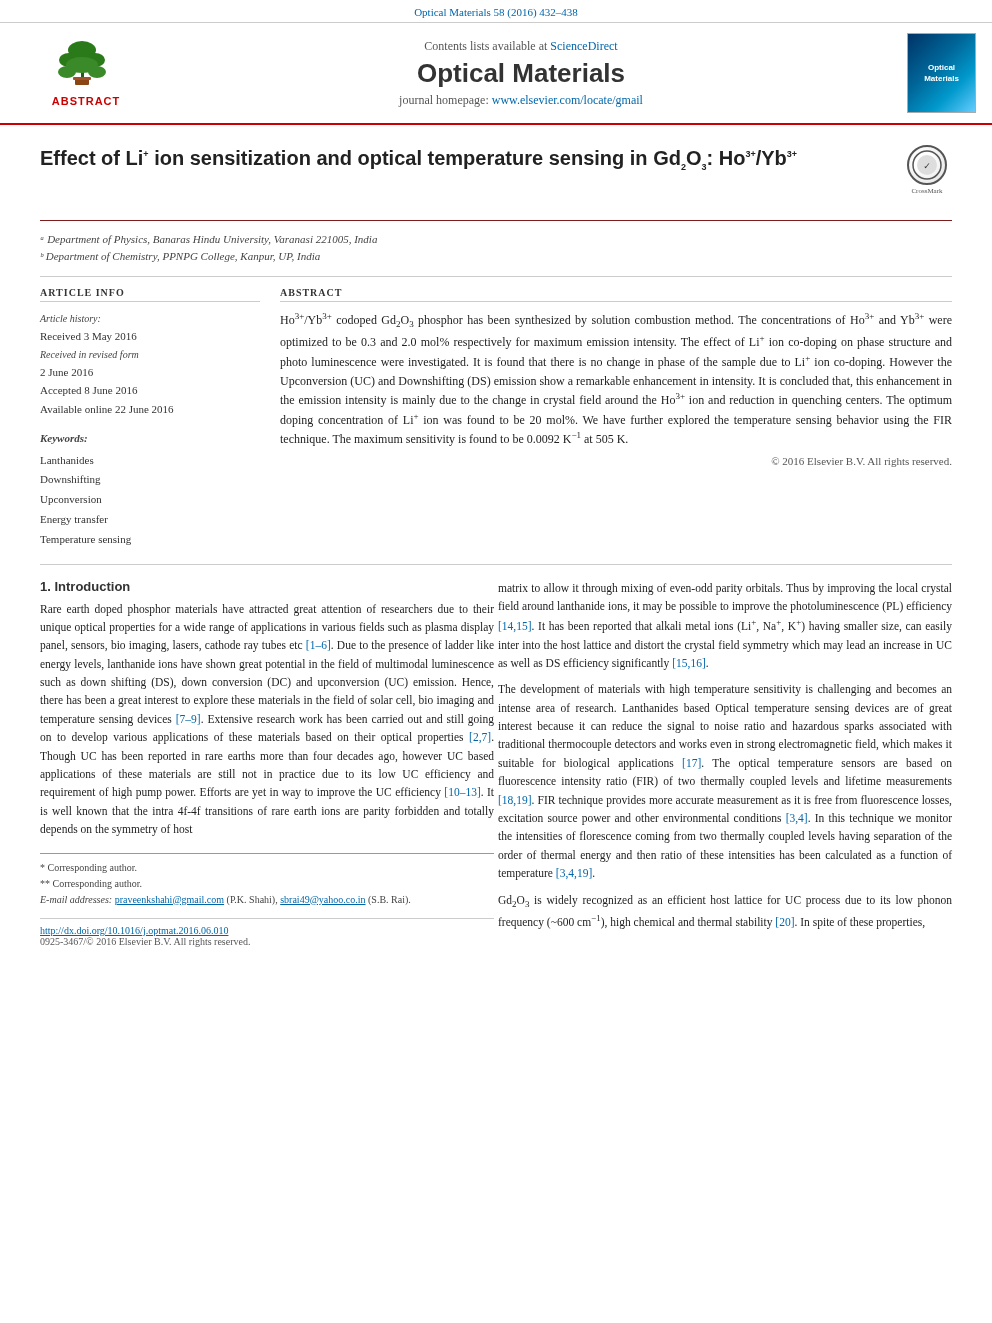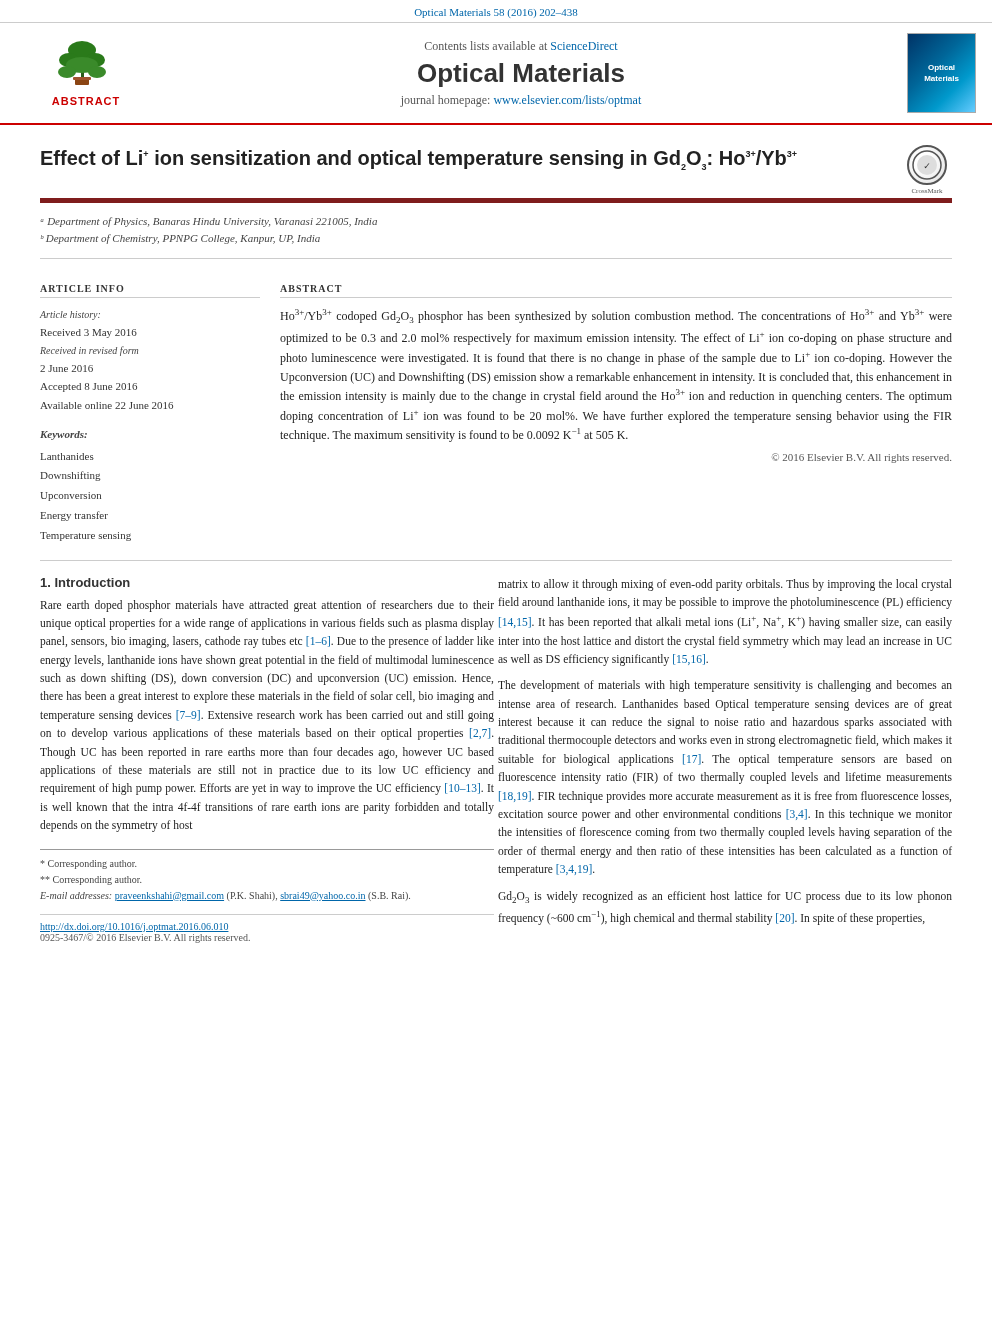--- a/index.html
+++ b/index.html
@@ -86,22 +86,22 @@
       font-family: Arial, sans-serif;
     }
     .article-content {
       padding: 20px 40px;
     }
     .article-title-section {
       display: flex;
       justify-content: space-between;
       align-items: flex-start;
       margin-bottom: 10px;
-      padding-bottom: 3px;
-      border-bottom: 5px solid #7f1d1d;
+      padding-bottom: 25px;
+      border-bottom: 1px solid #7f1d1d;
     }
     .article-title {
       font-size: 20px;
       font-weight: bold;
       color: #222;
       flex: 1;
       line-height: 1.3;
       font-family: Arial, sans-serif;
     }
     .crossmark {
@@ -139,21 +139,21 @@
       color: #444;
       margin-bottom: 12px;
       font-style: italic;
       line-height: 1.5;
     }
     .two-column-section {
       display: flex;
       gap: 20px;
       margin-top: 10px;
       border-top: 1px solid #ccc;
-      padding-top: 24px;
+      padding-top: 10px;
     }
     .article-info-col {
       width: 220px;
       flex-shrink: 0;
     }
     .abstract-col {
       flex: 1;
     }
     .section-label {
       font-size: 10px;
@@ -277,21 +277,21 @@
     }
     sup { font-size: 9px; vertical-align: super; }
     sub { font-size: 9px; vertical-align: sub; }
   </style>
 </head>
 <body>
 
 <div class="page">
 
   <div class="top-bar">
-    <span>Optical Materials 58 (2016) 202–438</span>
+    <span>Optical Materials 58 (2016) 432–438</span>
   </div>
 
   <div class="journal-header">
     <div class="journal-header-left">
       <div class="elsevier-tree">
         <svg viewBox="0 0 110 55" xmlns="http://www.w3.org/2000/svg">
 
           <rect x="50" y="8" width="3" height="30" fill="#2a5a1a"></rect>
           <ellipse cx="51" cy="10" rx="14" ry="9" fill="#2a7a1a"></ellipse>
           <ellipse cx="38" cy="20" rx="10" ry="7" fill="#2a7a1a"></ellipse>
@@ -308,21 +308,21 @@
     </div>
 
     <div class="journal-header-center">
       <div class="contents-line">
         <span>Contents lists available at</span>
         <a href="#" style="color:#0066aa;">ScienceDirect</a>
       </div>
       <div class="journal-name">Optical Materials</div>
       <div class="homepage-line">
         <span>journal homepage:</span>
-        <a href="#" style="color:#0066aa;">www.elsevier.com/lists/optmat</a>
+        <a href="#" style="color:#0066aa;">www.elsevier.com/locate/gmail</a>
       </div>
     </div>
 
     <div class="journal-header-right">
       <div class="journal-cover-img">
         <div>
           <div style="font-size:8px;font-weight:bold;margin-bottom:2px;">Optical</div>
           <div style="font-size:8px;font-weight:bold;">Materials</div>
         </div>
       </div>

